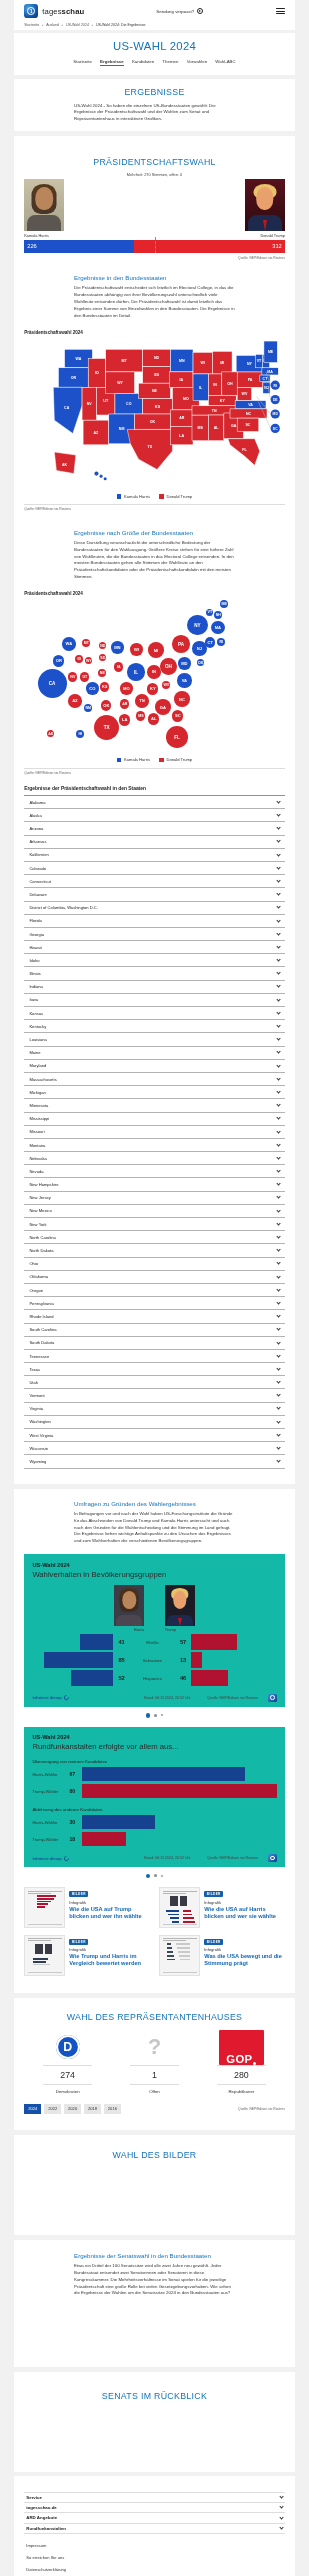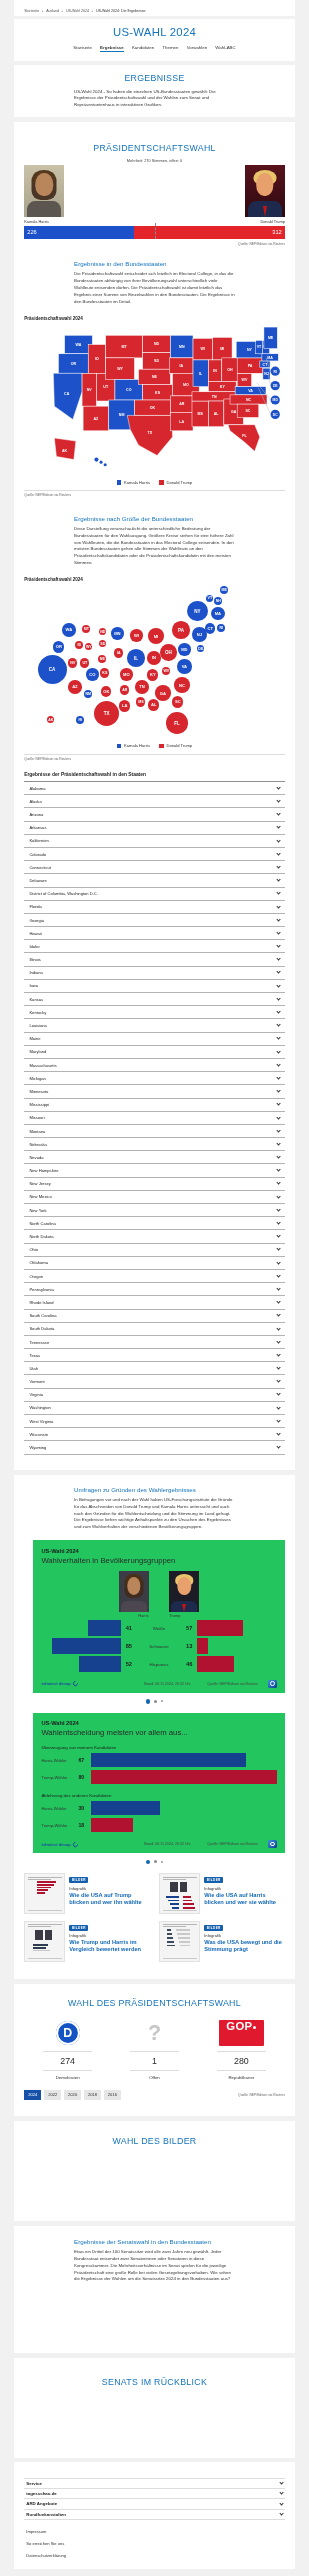--- a/index.html
+++ b/index.html
@@ -91,21 +91,21 @@
   
   .acc-title { font-size:4.9px; font-weight:bold; color:#222; margin:11.3px 0 4.1px 0; }
   .acc-list { border-top:1px solid #8f8f8f; }
   .acc-row { display:flex; align-items:center; justify-content:space-between; height:13.2px;
     border-bottom:0.5px solid #b3b3b3; padding:0 5.2px; cursor:pointer; }
   .acc-row .lbl { font-size:4.1px; color:#222; }
   .chev { width:3.1px; height:3.1px; border-right:0.7px solid #333; border-bottom:0.7px solid #333;
     transform:rotate(45deg); margin-top:-1.5px; }
 
   
-  .info-card { background:#22c55e; padding:7.2px 8.2px 5.2px 8.2px; margin-top:9.3px;margin-left:9px; }
+  .info-card { background:#14b8a6; padding:7.2px 8.2px 5.2px 8.2px; margin-top:9.3px; }
   .info-kicker { font-size:5.7px; font-weight:bold; color:#1d1d1d; }
   .info-title { font-size:7.7px; color:#2b2b2b; margin-top:2.1px; font-weight:400; }
   .info-photos { display:flex; justify-content:center; gap:20.6px; margin-top:6.2px; }
   .ip-block { width:30px; }
   .ip { width:30px; height:41px; position:relative; overflow:hidden; }
   .ip .head { position:absolute; left:50%; top:6.2px; transform:translateX(-50%); width:13.4px; height:17.5px; border-radius:50%; }
   .ip .hair { position:absolute; left:50%; top:3.6px; transform:translateX(-50%); width:17.5px; height:11.3px; border-radius:50% 50% 40% 40%; }
   .ip .hairside { position:absolute; left:50%; top:8.2px; transform:translateX(-50%); width:19px; height:18.5px; border-radius:3.1px 3.1px 7.2px 7.2px; }
   .ip .body { position:absolute; left:50%; bottom:-2.6px; transform:translateX(-50%); width:26px; height:13.4px; border-radius:6.2px 6.2px 0 0; }
   .ip .tie { position:absolute; left:50%; bottom:0; transform:translateX(-50%); width:0; height:0;
@@ -163,22 +163,22 @@
   .donut .hole span { font-size:12.4px; color:#2b2b2b; }
   .donut .maj-marker { position:absolute; left:50%; bottom:0; height:13px; border-left:0.8px dashed #222; }
   .donut-lbl { font-size:4.4px; color:#333; margin-top:4.1px; }
   .party-cols { flex:1; display:flex; justify-content:space-around; margin-top:1px; }
   .pcol { width:49px; text-align:center; }
   .pcol .icon-area { height:30px; display:flex; align-items:center; justify-content:center; }
   .dem-logo { width:24px; height:24px; border-radius:50%; background:#1453c4;
     box-shadow:inset 0 0 0 2.1px #fff; display:flex; align-items:center; justify-content:center;
     color:#fff; font-size:12.4px; font-weight:bold; }
   .q-mark { font-size:21.6px; font-weight:bold; color:#c6c6c6; }
-  .gop-logo { width:45px; height:26px; background:#e0192e; border-radius:1px; color:#fff;
-    display:flex; align-items:flex-start; justify-content:center; font-size:11.3px; font-weight:bold; letter-spacing:0.3px; }
+  .gop-logo { width:45px; height:35px; background:#e0192e; border-radius:1px; color:#fff;
+    display:flex; align-items:flex-end; justify-content:center; font-size:11.3px; font-weight:bold; letter-spacing:0.3px; }
   .gop-logo i { width:3.1px; height:3.1px; background:#fff; border-radius:50%; margin-left:1px; margin-top:5.2px; }
   .pcol hr { border:none; border-top:0.5px solid #ddd; margin:2.1px 0; }
   .pcol .seats { font-size:8.8px; color:#2b2b2b; padding:2.1px 0; }
   .pcol .pname { font-size:4.4px; color:#333; padding:2.1px 0 1px 0; }
   .house-bottom { display:flex; align-items:center; margin-top:7.2px; padding-bottom:8.2px; }
   .years { display:flex; gap:2.6px; }
   .year { font-size:4.1px; padding:2.1px 4.1px; background:#e6e6e6; color:#333; cursor:pointer; }
   .year.active { background:#1551a8; color:#fff; }
   .house-src { margin-left:auto; font-size:3.3px; color:#666; }
 
@@ -190,20 +190,39 @@
   .f-row { display:flex; align-items:center; justify-content:space-between; height:10.3px;
     border-bottom:0.5px solid #ddd; cursor:pointer; padding:0 2.1px; }
   .f-row .lbl { font-size:4.4px; font-weight:bold; color:#222; }
   .f-links { margin-top:5.2px; }
   .f-link { font-size:4.1px; color:#333; padding:3.6px 2.1px; cursor:pointer; }
 </style>
 </head>
 <body>
 
 <header class="site-header">
+  <div class="hdr-row">
+    <div class="brand">
+      <div class="brand-logo">
+        <div class="brand-globe">1</div>
+      </div>
+      <div class="brand-name"><span>tages</span><b>schau</b></div>
+    </div>
+    <div class="missed">
+      <span>Sendung verpasst?</span>
+      <span class="play-circle">
+          <i></i>
+        </span>
+    </div>
+    <div class="burger">
+        <span></span>
+        <span></span>
+        <span></span>
+      </div>
+  </div>
   <nav class="breadcrumb" id="breadcrumb">
       <a>Startseite</a>
       <span class="sep">▸</span>
       <a>Ausland</a>
       <span class="sep">▸</span>
       <a>US-Wahl 2024</a>
       <span class="sep">▸</span>
       <a class="last">US-Wahl 2024: Die Ergebnisse</a>
     </nav>
 </header>
@@ -748,21 +767,21 @@
     </div>
   </div>
   <div class="dots">
     <span class="dot d1"></span>
     <span class="dot d2"></span>
     <span class="dot d3"></span>
   </div>
 
   <div class="info-card">
     <div class="info-kicker">US-Wahl 2024</div>
-    <div class="info-title">Wahlentscheidung meisten vor allem aus...</div>
+    <div class="info-title">Rundfunkanstalten erfolgte vor allem aus...</div>
     <div id="decisionGroups" style="margin-top:3.1px">
         <div class="hbar-group-lbl">Überzeugung von meinem Kandidaten</div>
         <div class="hbar-row">
           <div class="hbar-lbl">Harris-Wähler</div>
           <div class="hbar-val">67</div>
           <div class="hbar-track">
             <div class="hbar-bar" style="width: 83.75%; background: rgb(21, 65, 143);"></div>
           </div>
         </div>
         <div class="hbar-row">
@@ -882,21 +901,21 @@
             <div class="bar" style="width: 9.3px; background: rgb(201, 201, 201);"></div>
           </div>
           <div class="foot"></div>
         </div>
         <div class="teaser-txt"><span class="badge">BILDER</span><div class="teaser-kicker">Infografik</div><div class="teaser-title">Was die USA bewegt und die Stimmung prägt</div></div>
       </div>
     </div>
 </section>
 
 <section class="card sect-card">
-  <h2 class="sect" style="margin-top:6.2px">WAHL DES PRÄSIDENTSCHAFTSWAHL</h2>
+  <h2 class="sect" style="margin-top:6.2px">WAHL DES REPRÄSENTANTENHAUSES</h2>
   <div class="house-flex">
     <div class="party-cols" id="partyCols">
         <div class="pcol">
           <div class="icon-area">
             <div class="dem-logo">D</div>
           </div>
           <hr>
           <div class="seats">274</div>
           <hr>
           <div class="pname">Demokraten</div>

